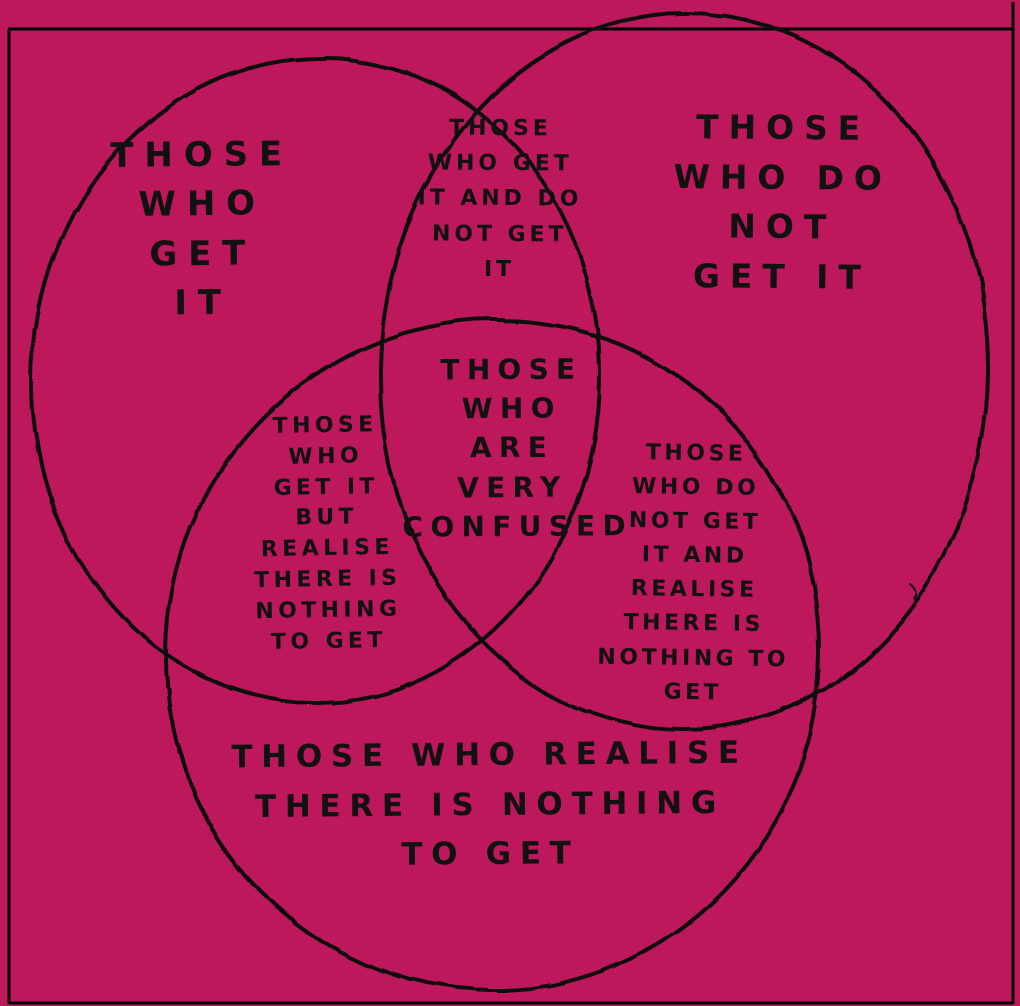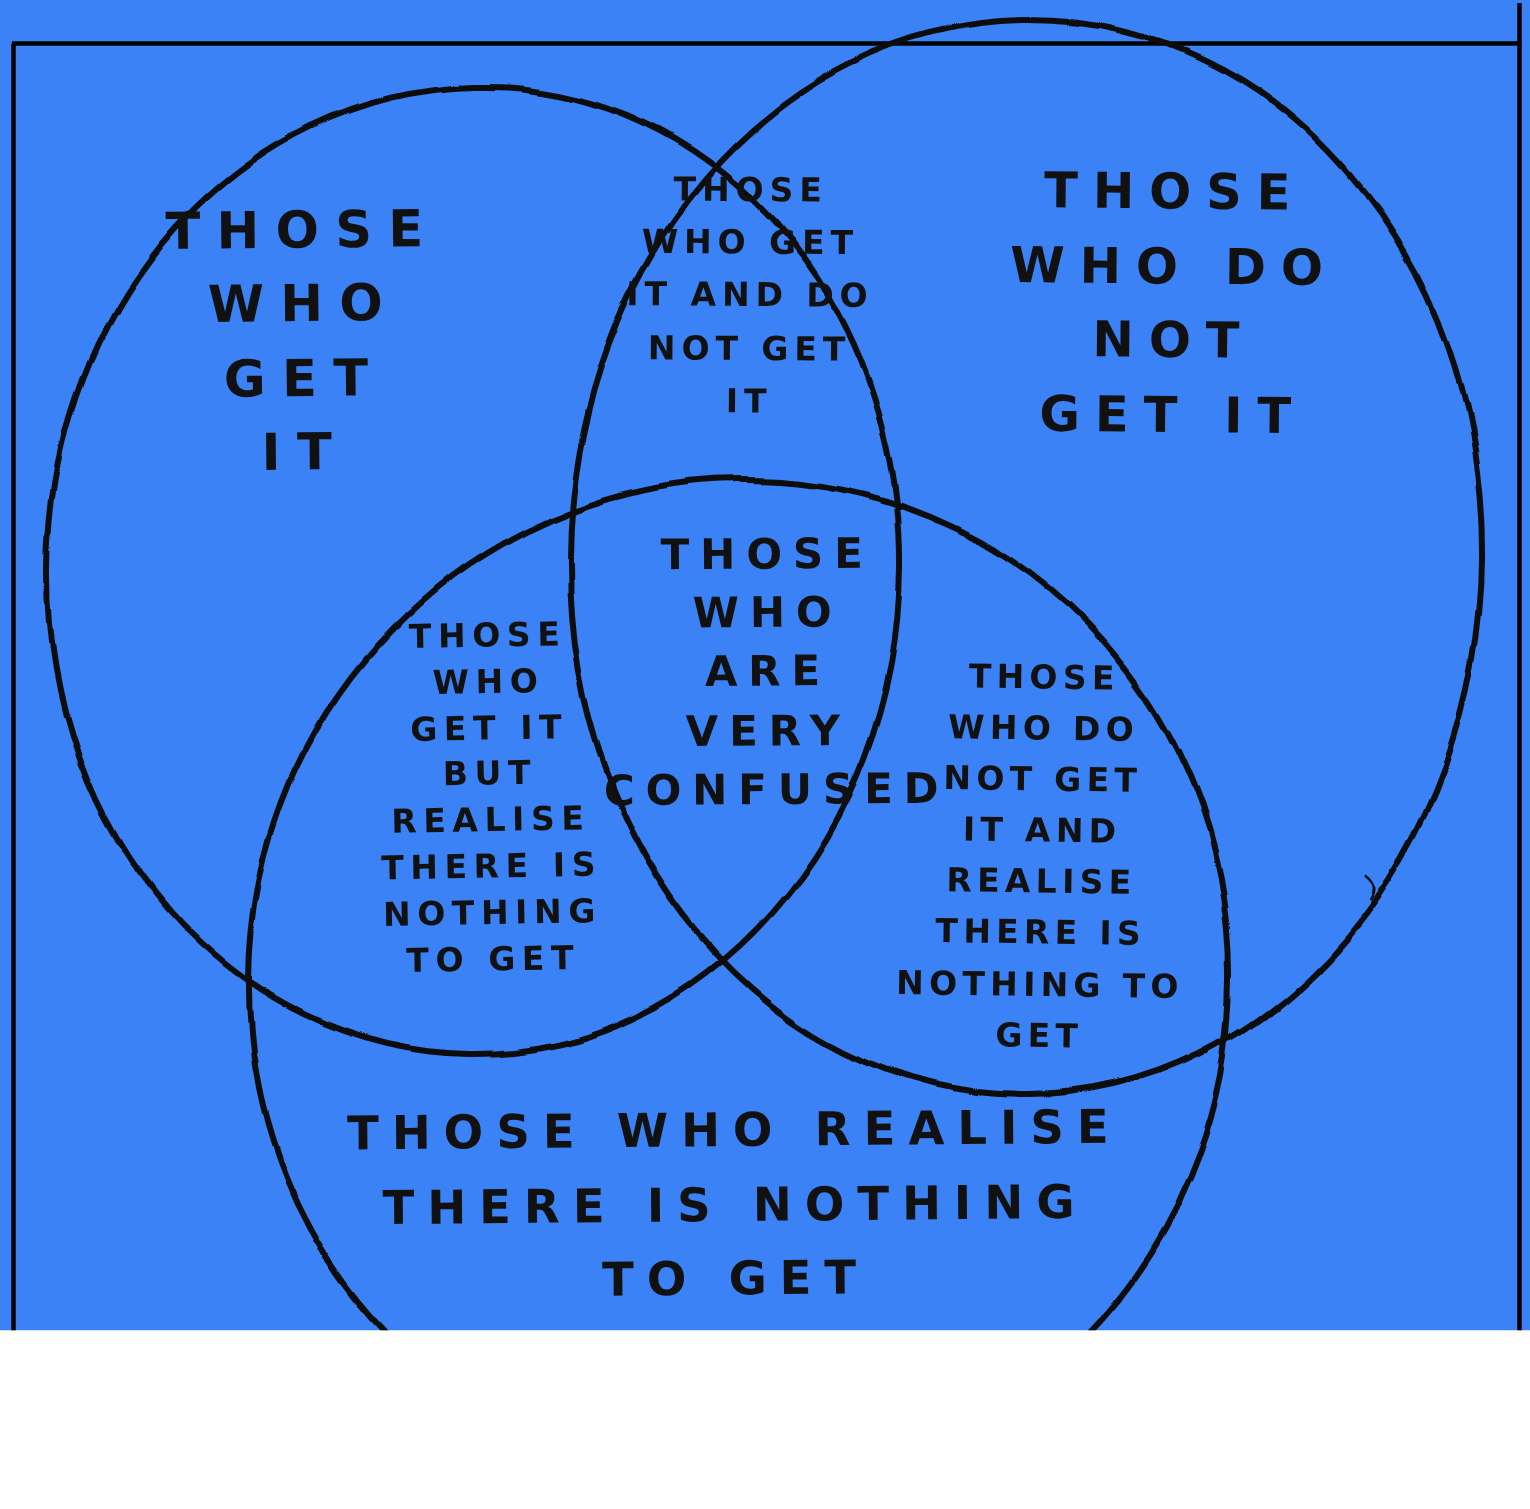--- a/index.html
+++ b/index.html
@@ -3,22 +3,22 @@
 <meta charset="utf-8">
 <style>
   html, body {
     margin: 0;
     padding: 0;
     background: #ffffff;
   }
   .canvas {
     position: relative;
     width: 1020px;
-    height: 887px;
-    background: #3b82f6;
+    height: 1006px;
+    background: #be185d;
     overflow: hidden;
     font-family: "DejaVu Sans", sans-serif;
     font-weight: 700;
     color: #111111;
   }
   .venn-svg {
     position: absolute;
     top: 0;
     left: 0;
   }

